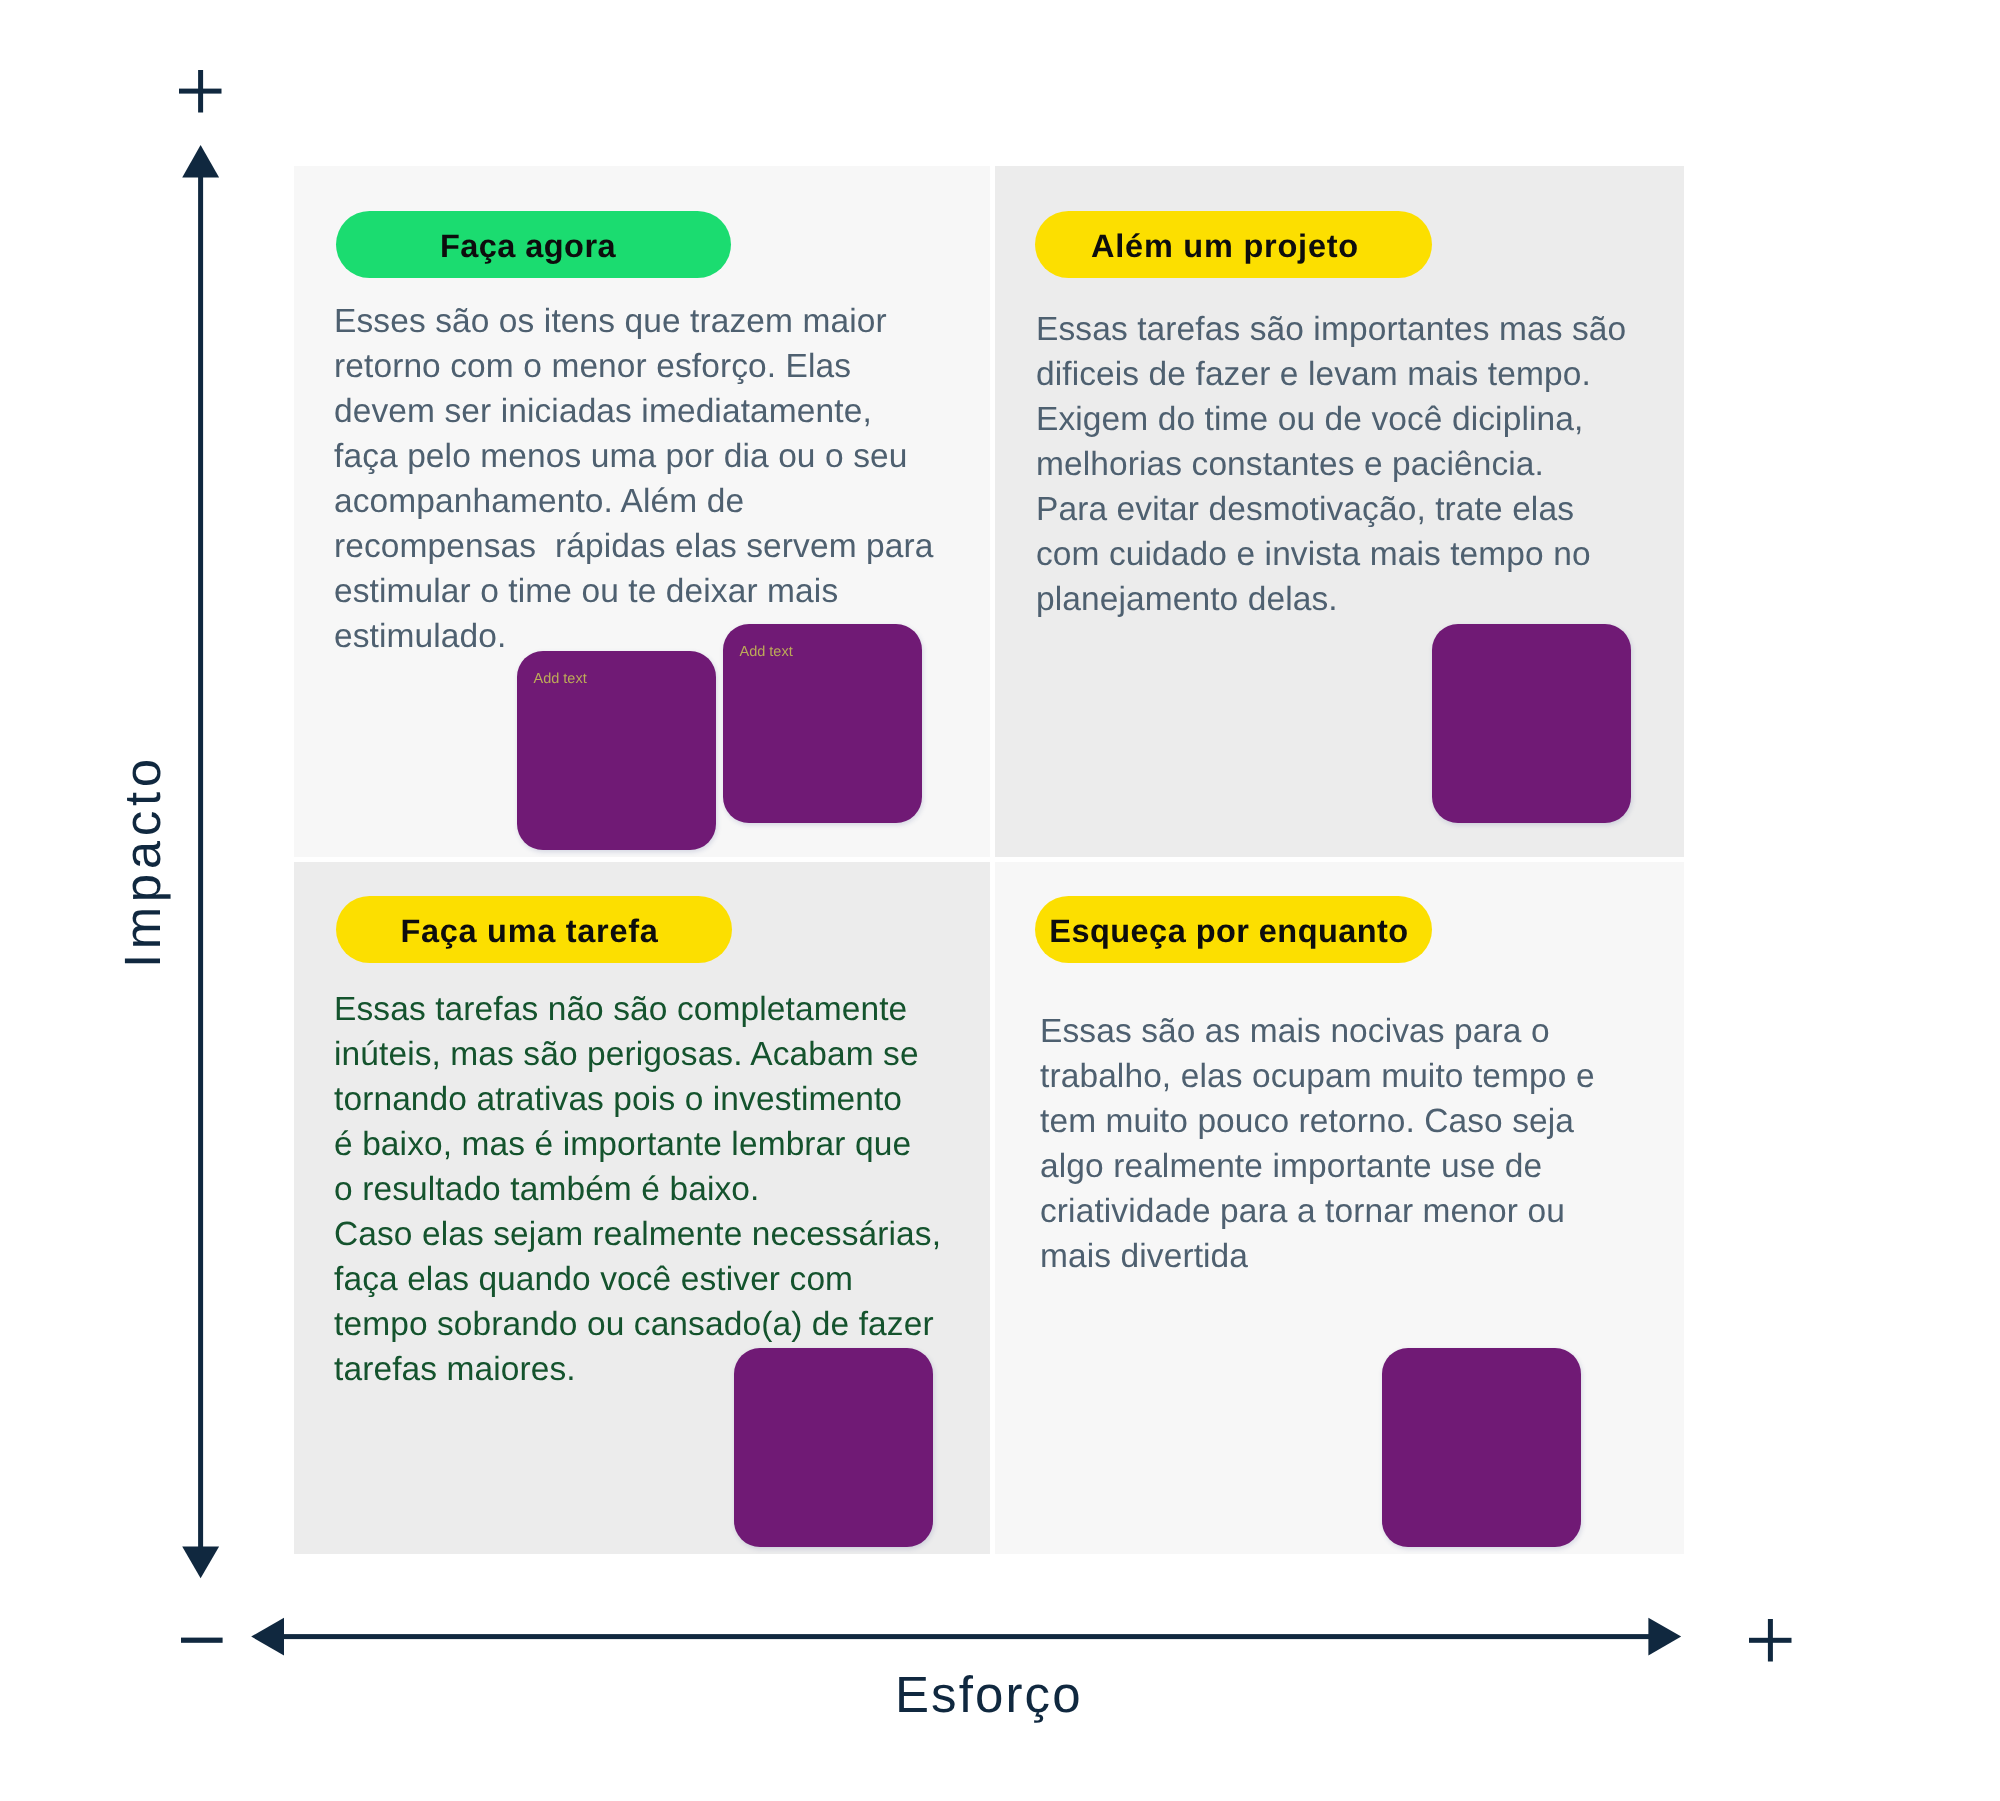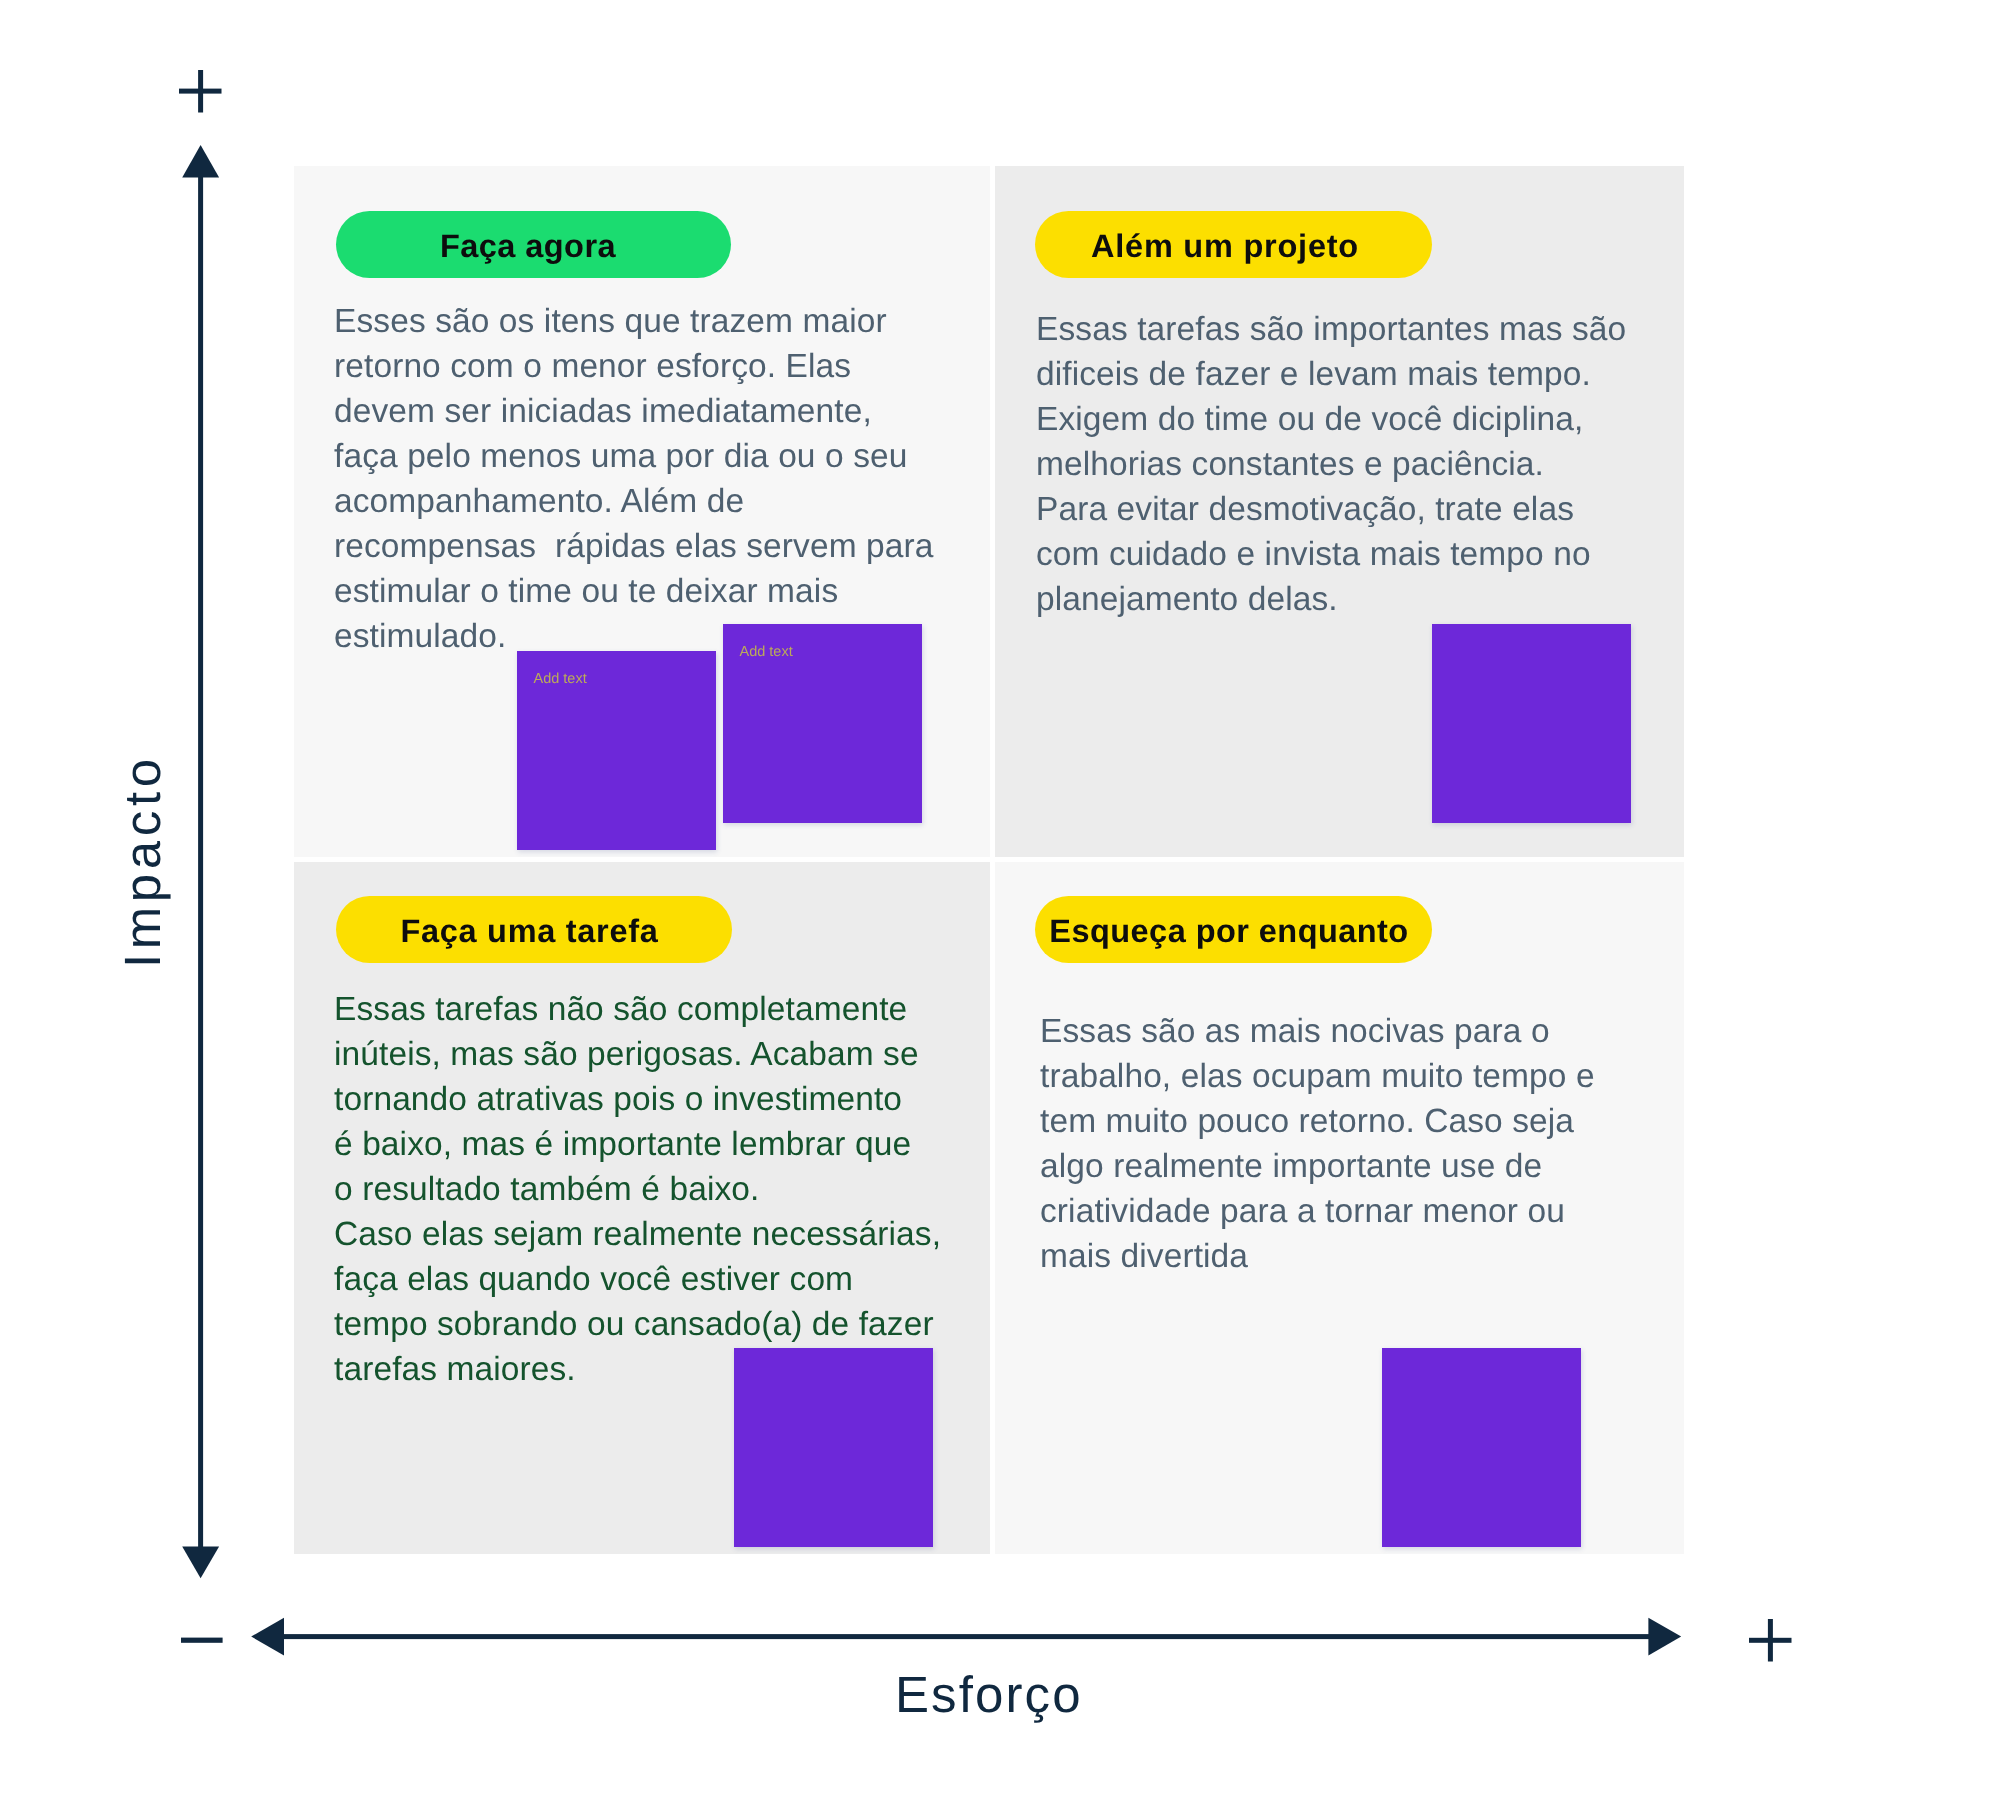--- a/index.html
+++ b/index.html
@@ -36,22 +36,23 @@
     font-size:32.5px;letter-spacing:0.45px;white-space:nowrap;
     box-sizing:border-box;text-indent:-5px;padding-top:3px;
   }
   .body-text{
     position:absolute;color:#4e6070;
     font-family:"Liberation Sans", sans-serif;
     font-size:33.5px;line-height:45px;font-weight:400;
     white-space:pre;letter-spacing:0.1px;
   }
   .note{
-    position:absolute;width:199px;height:199px;background:#6d28d9;
+    position:absolute;width:199px;height:199px;background:#701a75;
     box-shadow:1px 2px 5px rgba(60,70,140,.18);
+    border-radius:26px;
   }
   .note-ph{
     position:absolute;left:16.5px;top:20.3px;color:#bcab58;
     font-family:"Liberation Sans", sans-serif;font-size:14.5px;font-weight:400;
   }
 </style>
 </head>
 <body>
 
 <div class="stage">

